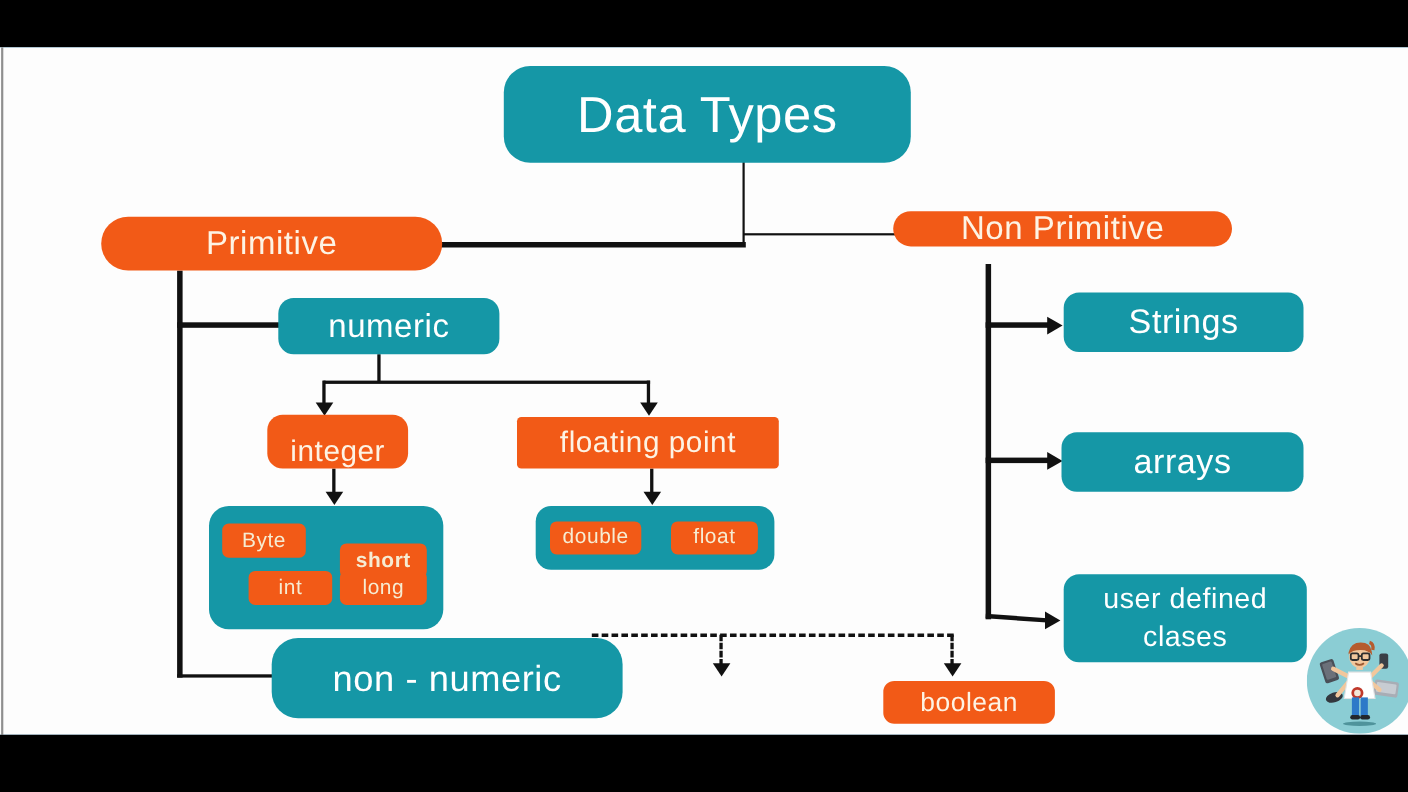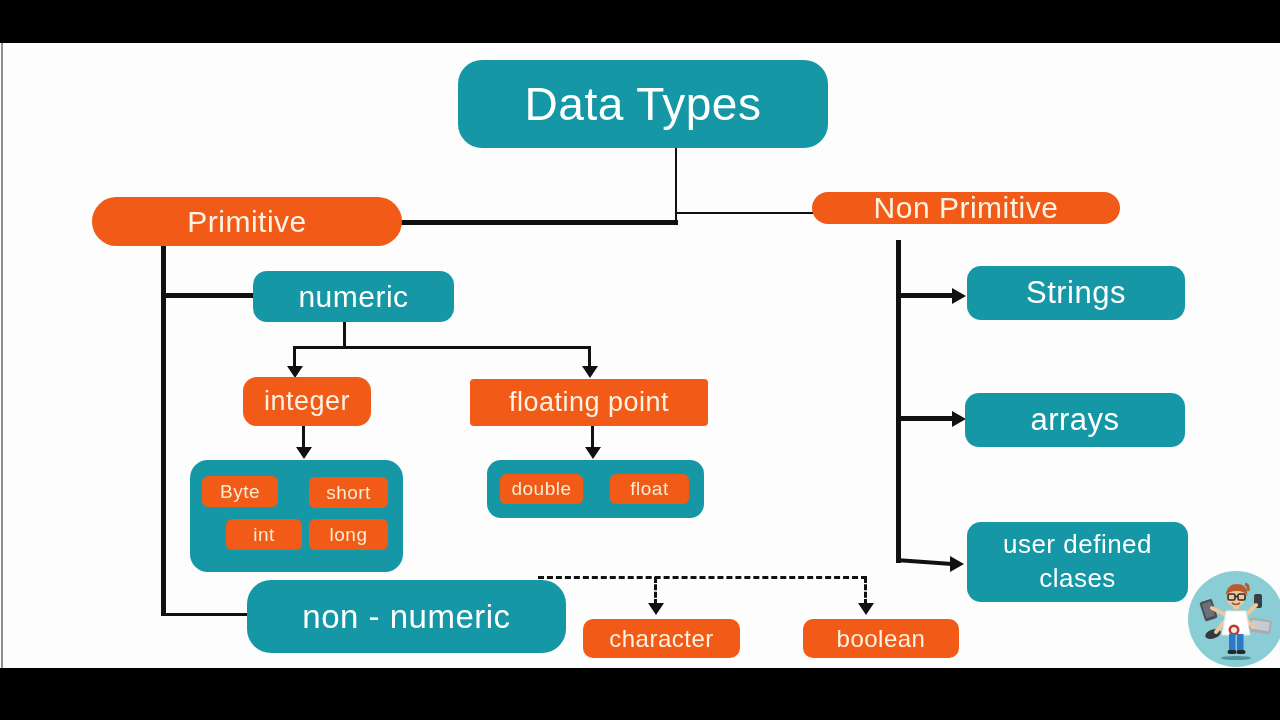--- a/index.html
+++ b/index.html
@@ -95,33 +95,33 @@
     </div>
 
     <div class="box orange" style="left:812px;top:149px;width:308px;height:32px;border-radius:24px;font-size:30px;">
       <span>Non Primitive</span>
     </div>
 
     <div class="box teal" style="left:253px;top:228px;width:201px;height:51px;border-radius:14px;font-size:30px;">
       <span>numeric</span>
     </div>
 
-    <div class="box orange" style="left:243px;top:334px;width:128px;height:49px;border-radius:14px;font-size:27px;">
+    <div class="box orange" style="left:243px;top:334px;width:128px;height:49px;border-radius:14px;font-size:27px;align-items:flex-end;">
       <span>integer</span>
     </div>
 
     <div class="box orange" style="left:470px;top:336px;width:238px;height:47px;border-radius:4px;font-size:27px;">
       <span>floating point</span>
     </div>
 
     <div class="box teal" style="left:190px;top:417px;width:213px;height:112px;border-radius:18px;">
       <div class="pill" style="left:12px;top:16px;width:76px;height:31px;">
         <span>Byte</span>
       </div>
-      <div class="pill" style="left:119px;top:17px;width:79px;height:31px;">
+      <div class="pill" style="left:119px;top:34px;width:79px;height:31px;font-weight:bold;">
         <span>short</span>
       </div>
       <div class="pill" style="left:12px;top:59px;width:76px;height:31px;margin-left:24px;">
         <span>int</span>
       </div>
       <div class="pill" style="left:119px;top:59px;width:79px;height:31px;">
         <span>long</span>
       </div>
     </div>
 
@@ -131,23 +131,20 @@
       </div>
       <div class="pill" style="left:123px;top:14px;width:79px;height:30px;">
         <span>float</span>
       </div>
     </div>
 
     <div class="box teal" style="left:247px;top:537px;width:319px;height:73px;border-radius:24px;font-size:33px;">
       <span>non - numeric</span>
     </div>
 
-    <div class="box orange" style="left:583px;top:576px;width:157px;height:39px;border-radius:10px;font-size:24px;">
-      <span>character</span>
-    </div>
 
     <div class="box orange" style="left:803px;top:576px;width:156px;height:39px;border-radius:10px;font-size:24px;">
       <span>boolean</span>
     </div>
 
     <div class="box teal" style="left:967px;top:223px;width:218px;height:54px;border-radius:14px;font-size:31px;">
       <span>Strings</span>
     </div>
 
     <div class="box teal" style="left:967px;top:479px;width:221px;height:80px;border-radius:14px;font-size:26px;line-height:1.3;flex-direction:column;">

